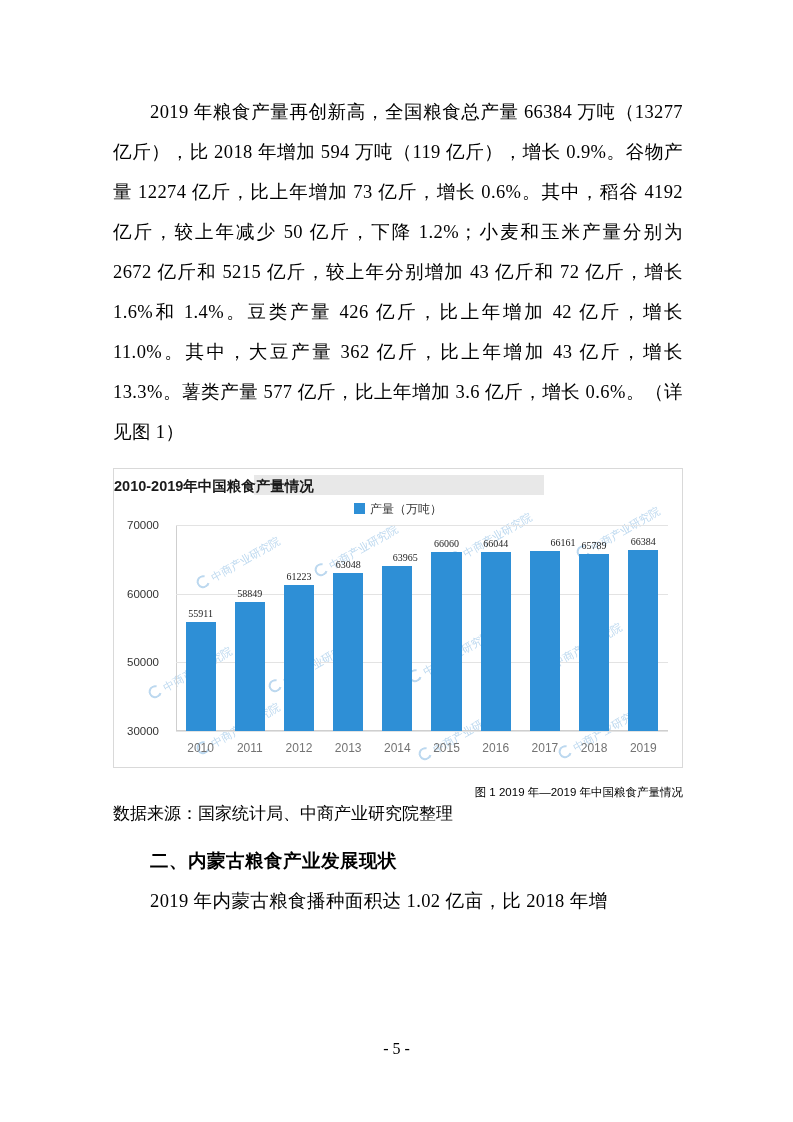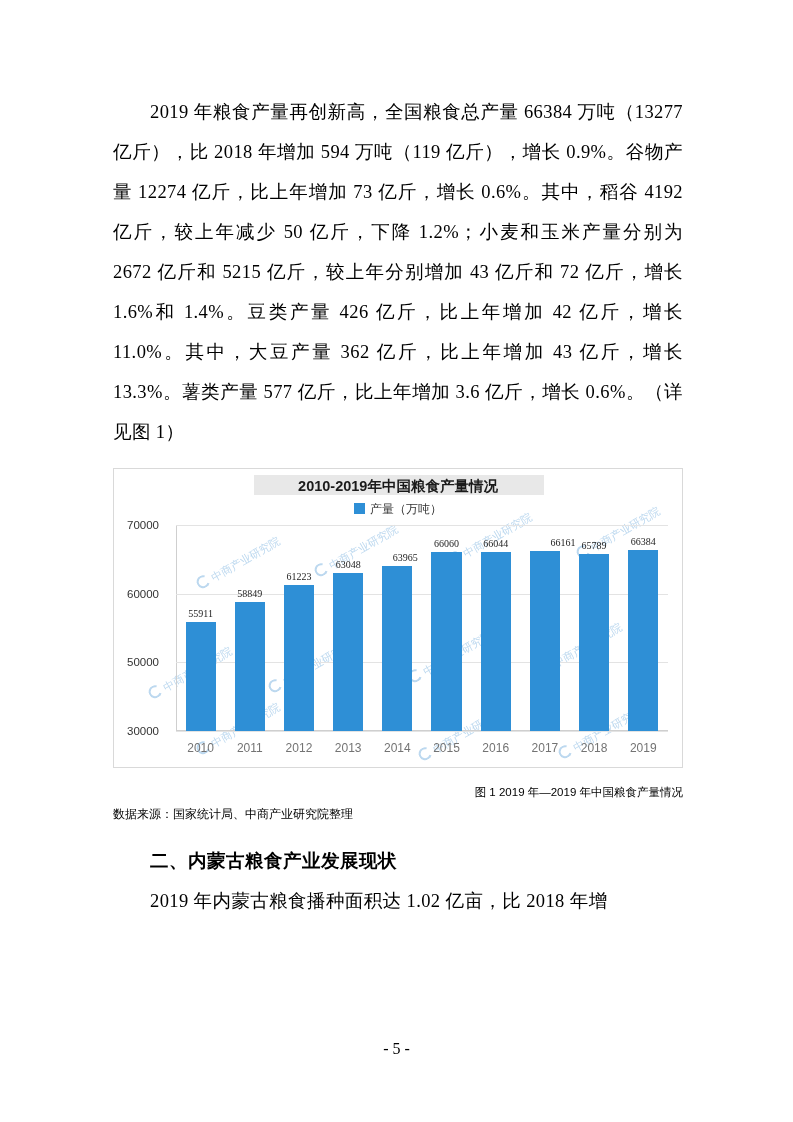--- a/index.html
+++ b/index.html
@@ -52,21 +52,20 @@
     background: #ffffff;
     border: 1px solid #d9d9d9;
     box-sizing: border-box;
     overflow: hidden;
   }
   .chart-title {
     position: absolute;
     left: 0;
     top: 8px;
     width: 100%;
-    text-align: center;
     font-family: "Liberation Sans", sans-serif;
     font-size: 14.5px;
     font-weight: bold;
     color: #1a1a1a;
     background: transparent;
   }
   .chart-title-band {
     position: absolute;
     left: 140px;
     top: 6px;
@@ -193,21 +192,21 @@
   .fig-caption {
     margin-top: 13px;
     font-family: "Liberation Sans", sans-serif;
     font-size: 11.5px;
     color: #000;
     line-height: 22px;
     text-align: right;
   }
   .fig-source {
     font-family: "Liberation Sans", sans-serif;
-    font-size: 12px;
+    font-size: 17px;
     color: #000;
     line-height: 22px;
   }
   h2.section-heading {
     margin: 16px 0 0 0;
     font-family: "Liberation Sans", sans-serif;
     font-size: 18.5px;
     font-weight: bold;
     text-indent: 37px;
     line-height: 40px;

